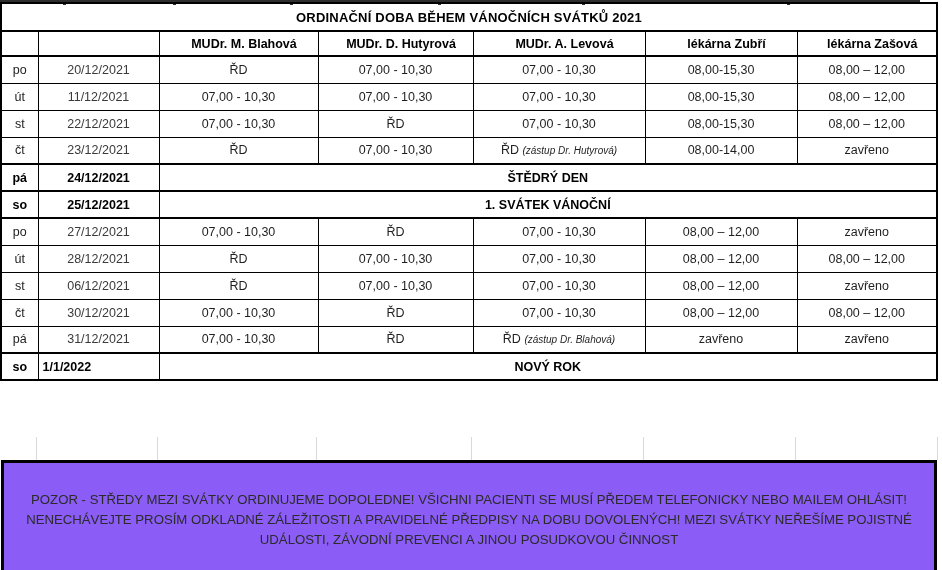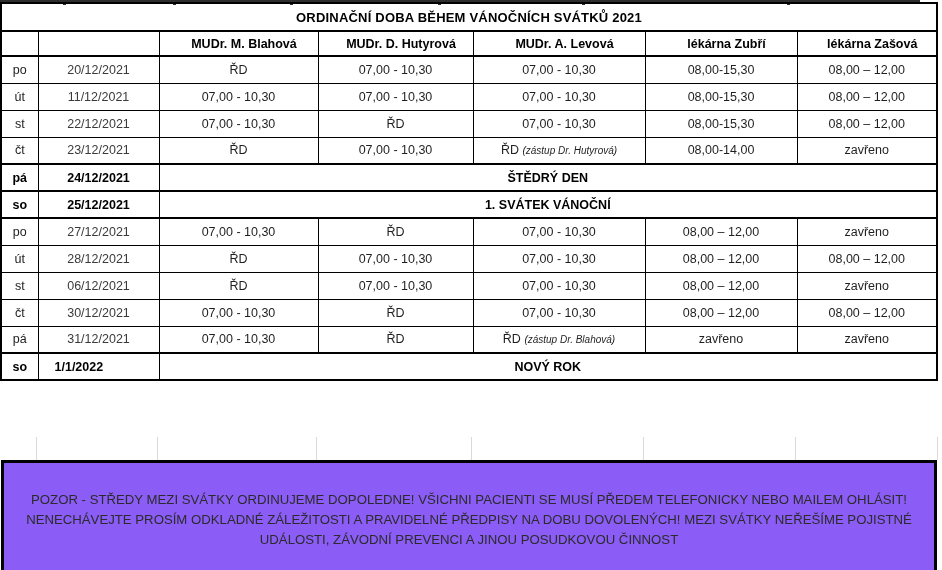--- a/index.html
+++ b/index.html
@@ -52,21 +52,21 @@
   }
   td.day  { color: #222; margin-left: 40px; }
   td.date { color: #3a3a3a; }
   td.time { color: #1f1f1f; }
   tr.holiday td {
     border-top: 2px solid #000;
     border-bottom: 2px solid #000;
     font-weight: bold;
     color: #000;
   }
-  td.date-left { text-align: left; padding-left: 16px; }
+  td.date-left { text-align: left; padding-left: 4px; }
   .note-small { font-style: italic; font-size: 10px; letter-spacing: 0; }
 
   
   .empty-row { position: absolute; top: 437px; left: 0; width: 938px; height: 23px; display: flex; }
   .empty-row .cell { height: 100%; border-right: 1px solid #d9d9d9; }
 
   .notice-box {
     position: absolute; top: 460px; left: 1px;
     width: 936px; height: 110px;
     border: 3px solid #000;

